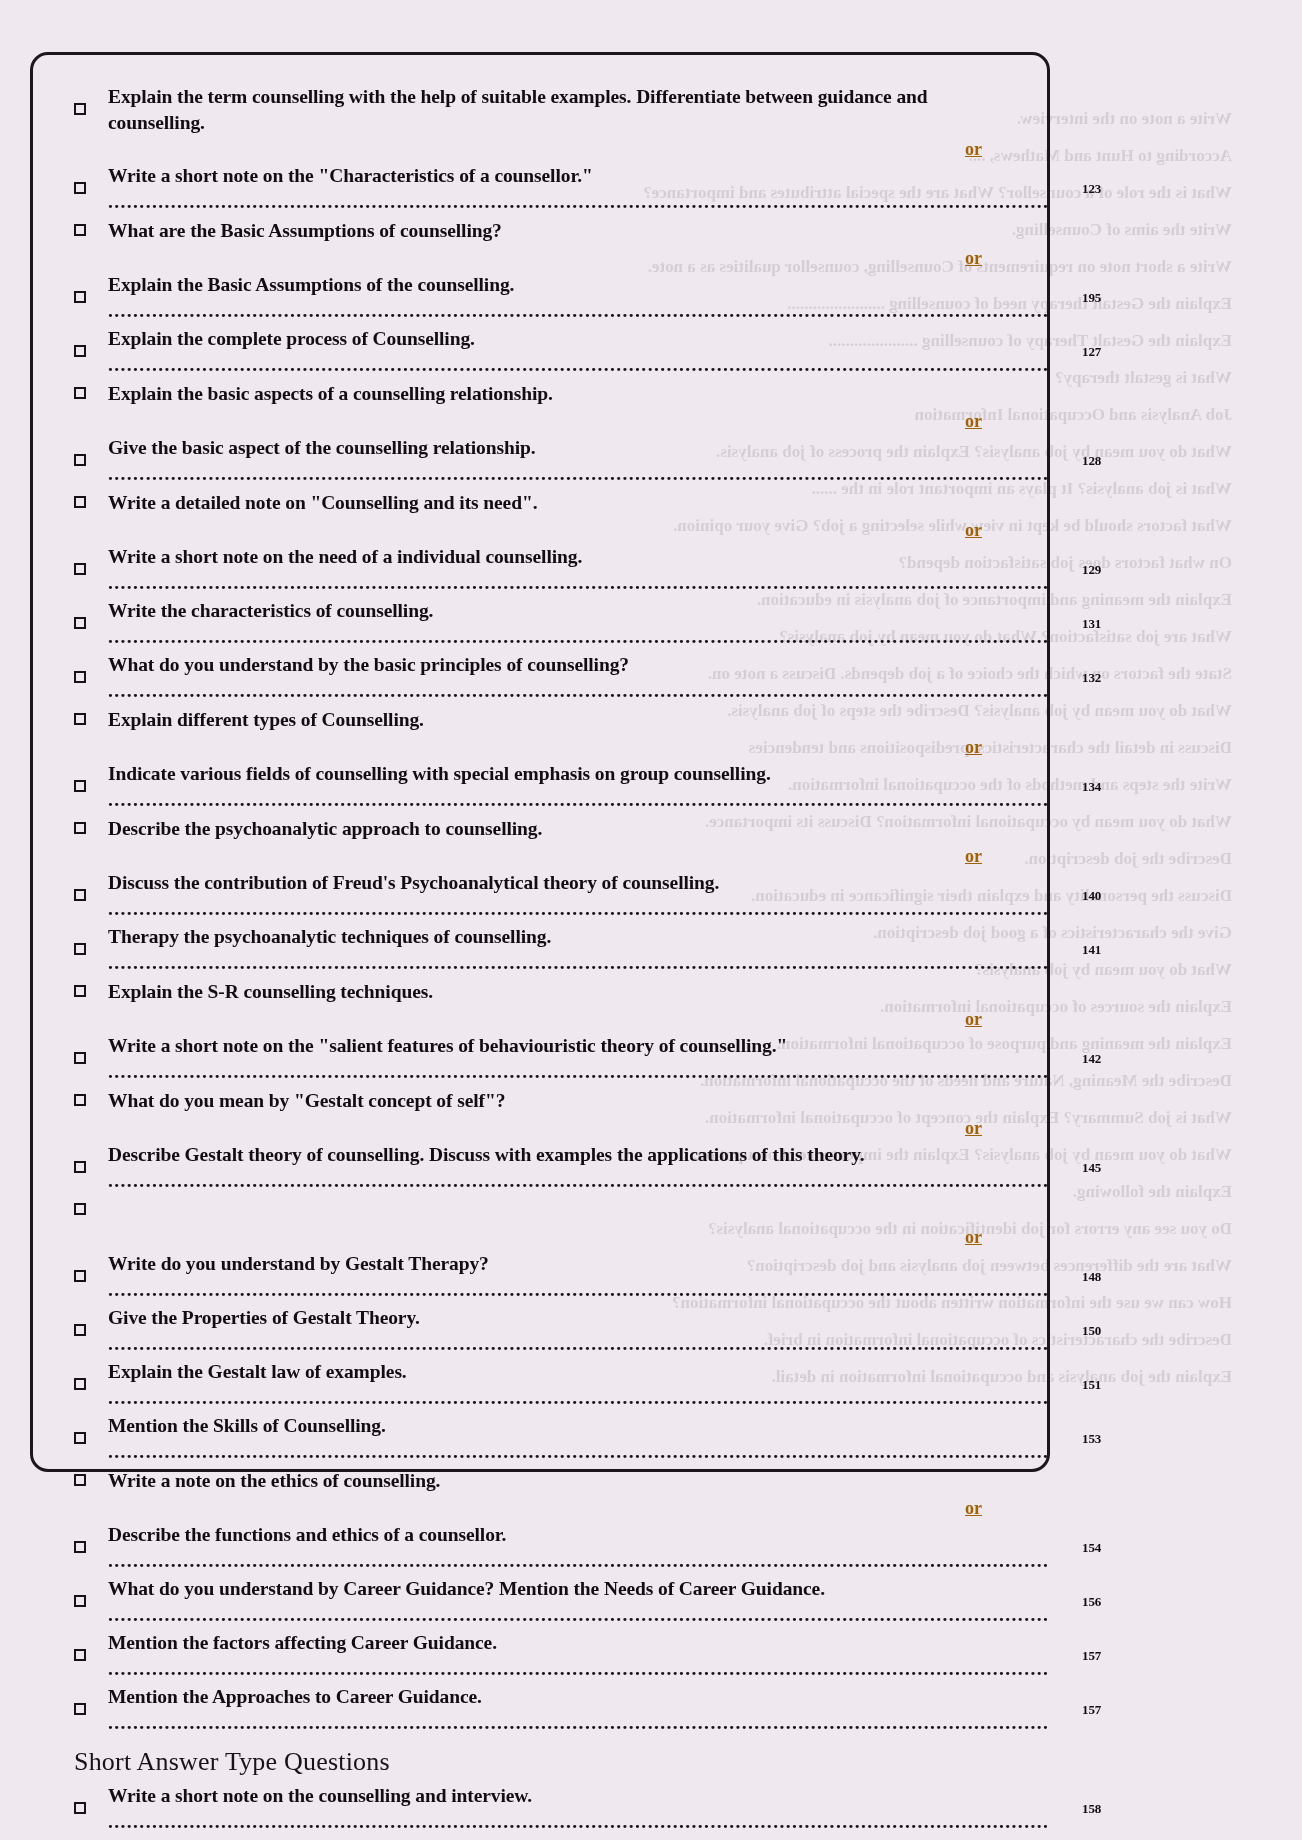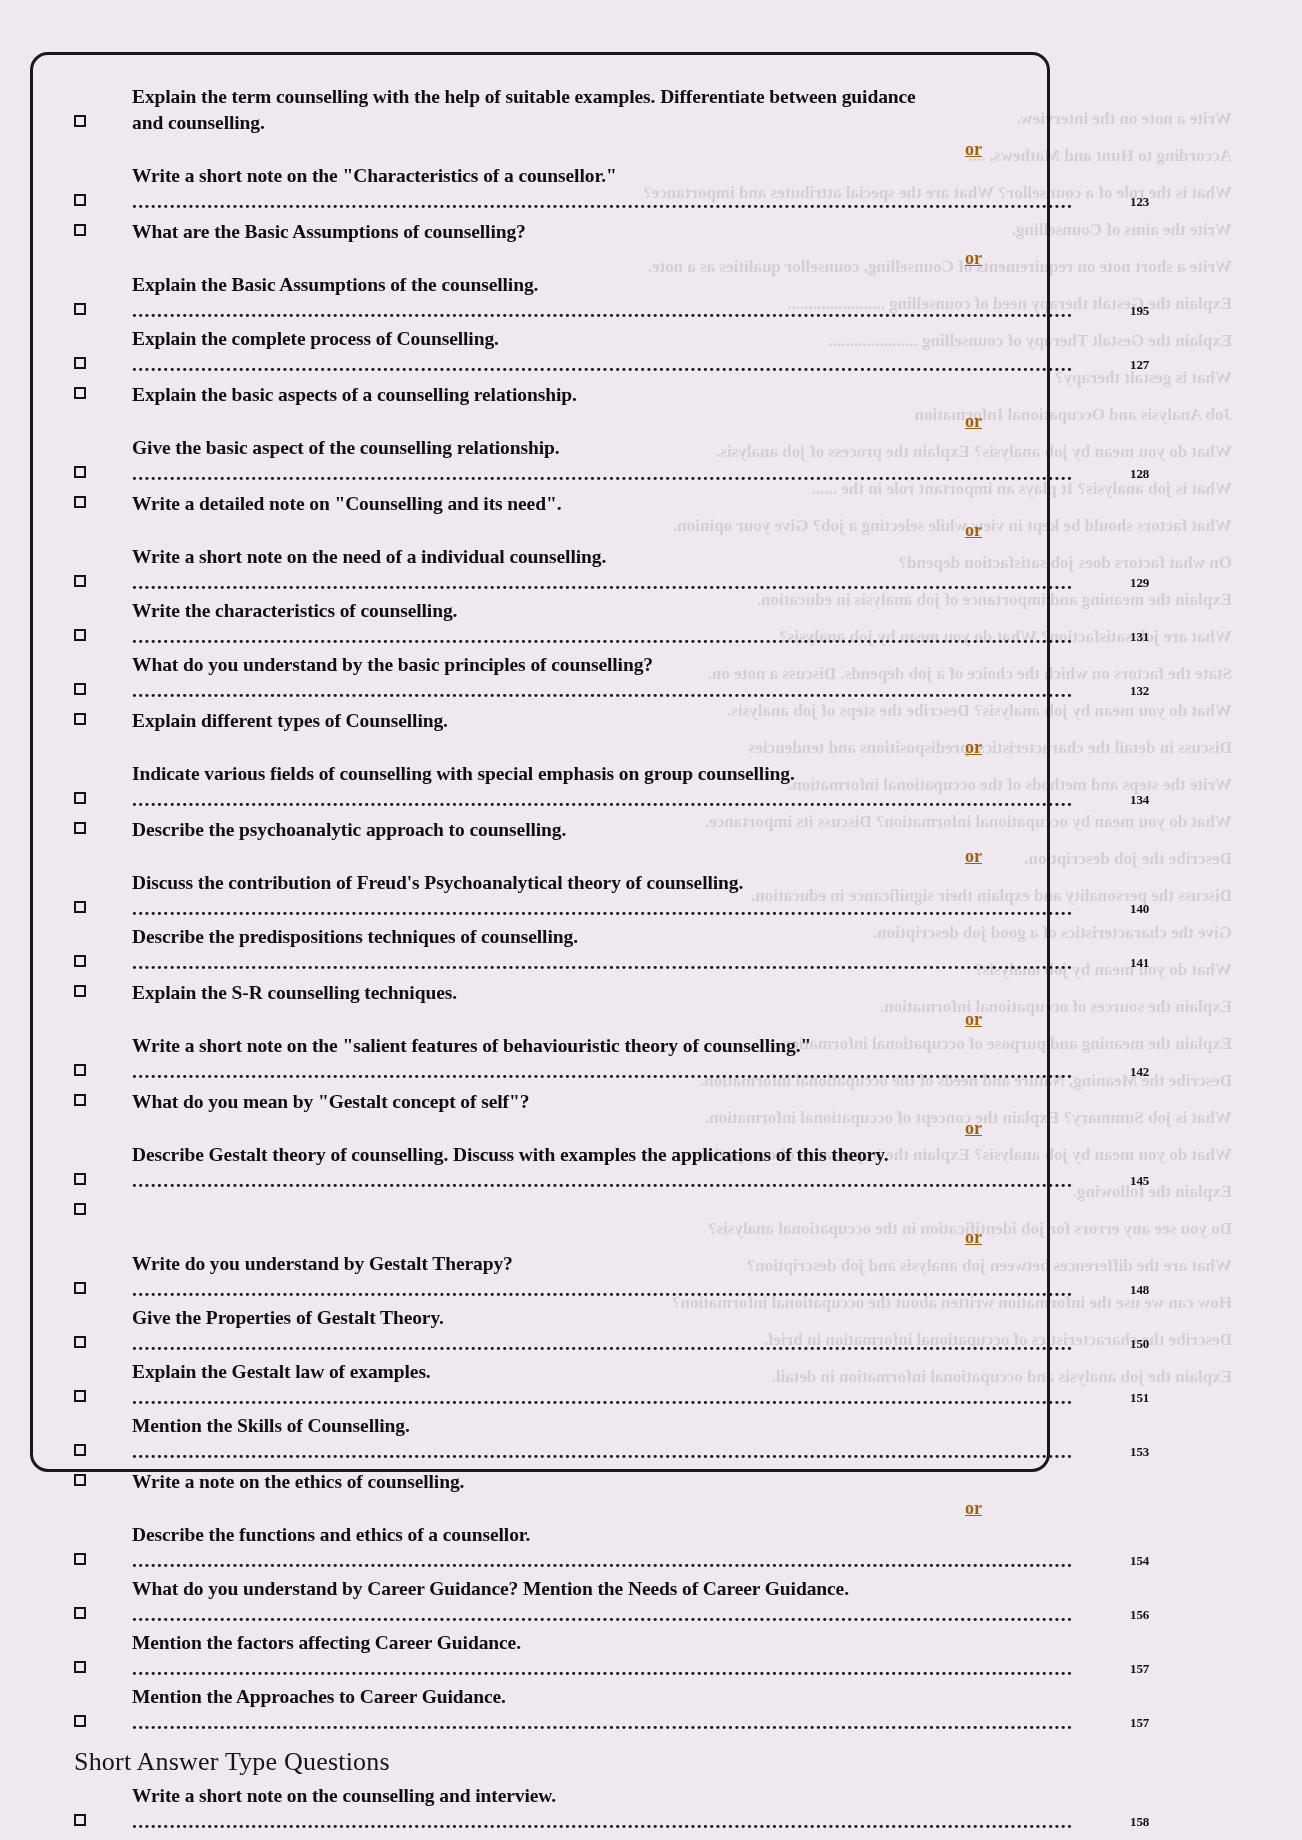--- a/index.html
+++ b/index.html
@@ -48,28 +48,27 @@
     position: absolute;
     left: 52px;
     top: 70px;
     width: 990px;
     box-sizing: border-box;
     padding: 14px 20px 0 22px;
   }
 
   .row {
     display: flex;
-    align-items: flex-end;
+    align-items: center;
     font-size: 19.5px;
     line-height: 25.5px;
     color: #120d12;
     font-weight: bold;
     margin-bottom: 3px;
     letter-spacing: -0.1px;
-    gap: 24px;
   }
   .bullet {
     flex: 0 0 34px;
     font-size: 15px;
     line-height: 25px;
     color: #16101a;
     padding-top: 2px;
   }
   .bullet .sq {
     display: inline-block;
@@ -242,21 +241,21 @@
       <span class="pno"></span>
     </div>
     <div class="or">or</div>
     <div class="row">
       <span class="bullet"><span class="sq"></span></span>
       <span class="txtwrap"><span class="qtext">Discuss the contribution of Freud's Psychoanalytical theory of counselling.</span><span class="leader"> ......................................................................................................................................................</span></span>
       <span class="pno">140</span>
     </div>
     <div class="row">
       <span class="bullet"><span class="sq"></span></span>
-      <span class="txtwrap"><span class="qtext">Describe the predispositions techniques of counselling.</span><span class="leader"> ......................................................................................................................................................</span></span>
+      <span class="txtwrap"><span class="qtext">Therapy the psychoanalytic techniques of counselling.</span><span class="leader"> ......................................................................................................................................................</span></span>
       <span class="pno">141</span>
     </div>
     <div class="row">
       <span class="bullet"><span class="sq"></span></span>
       <span class="txtwrap"><span class="qtext">Explain the S-R counselling techniques.</span></span>
       <span class="pno"></span>
     </div>
     <div class="or">or</div>
     <div class="row">
       <span class="bullet"><span class="sq"></span></span>

